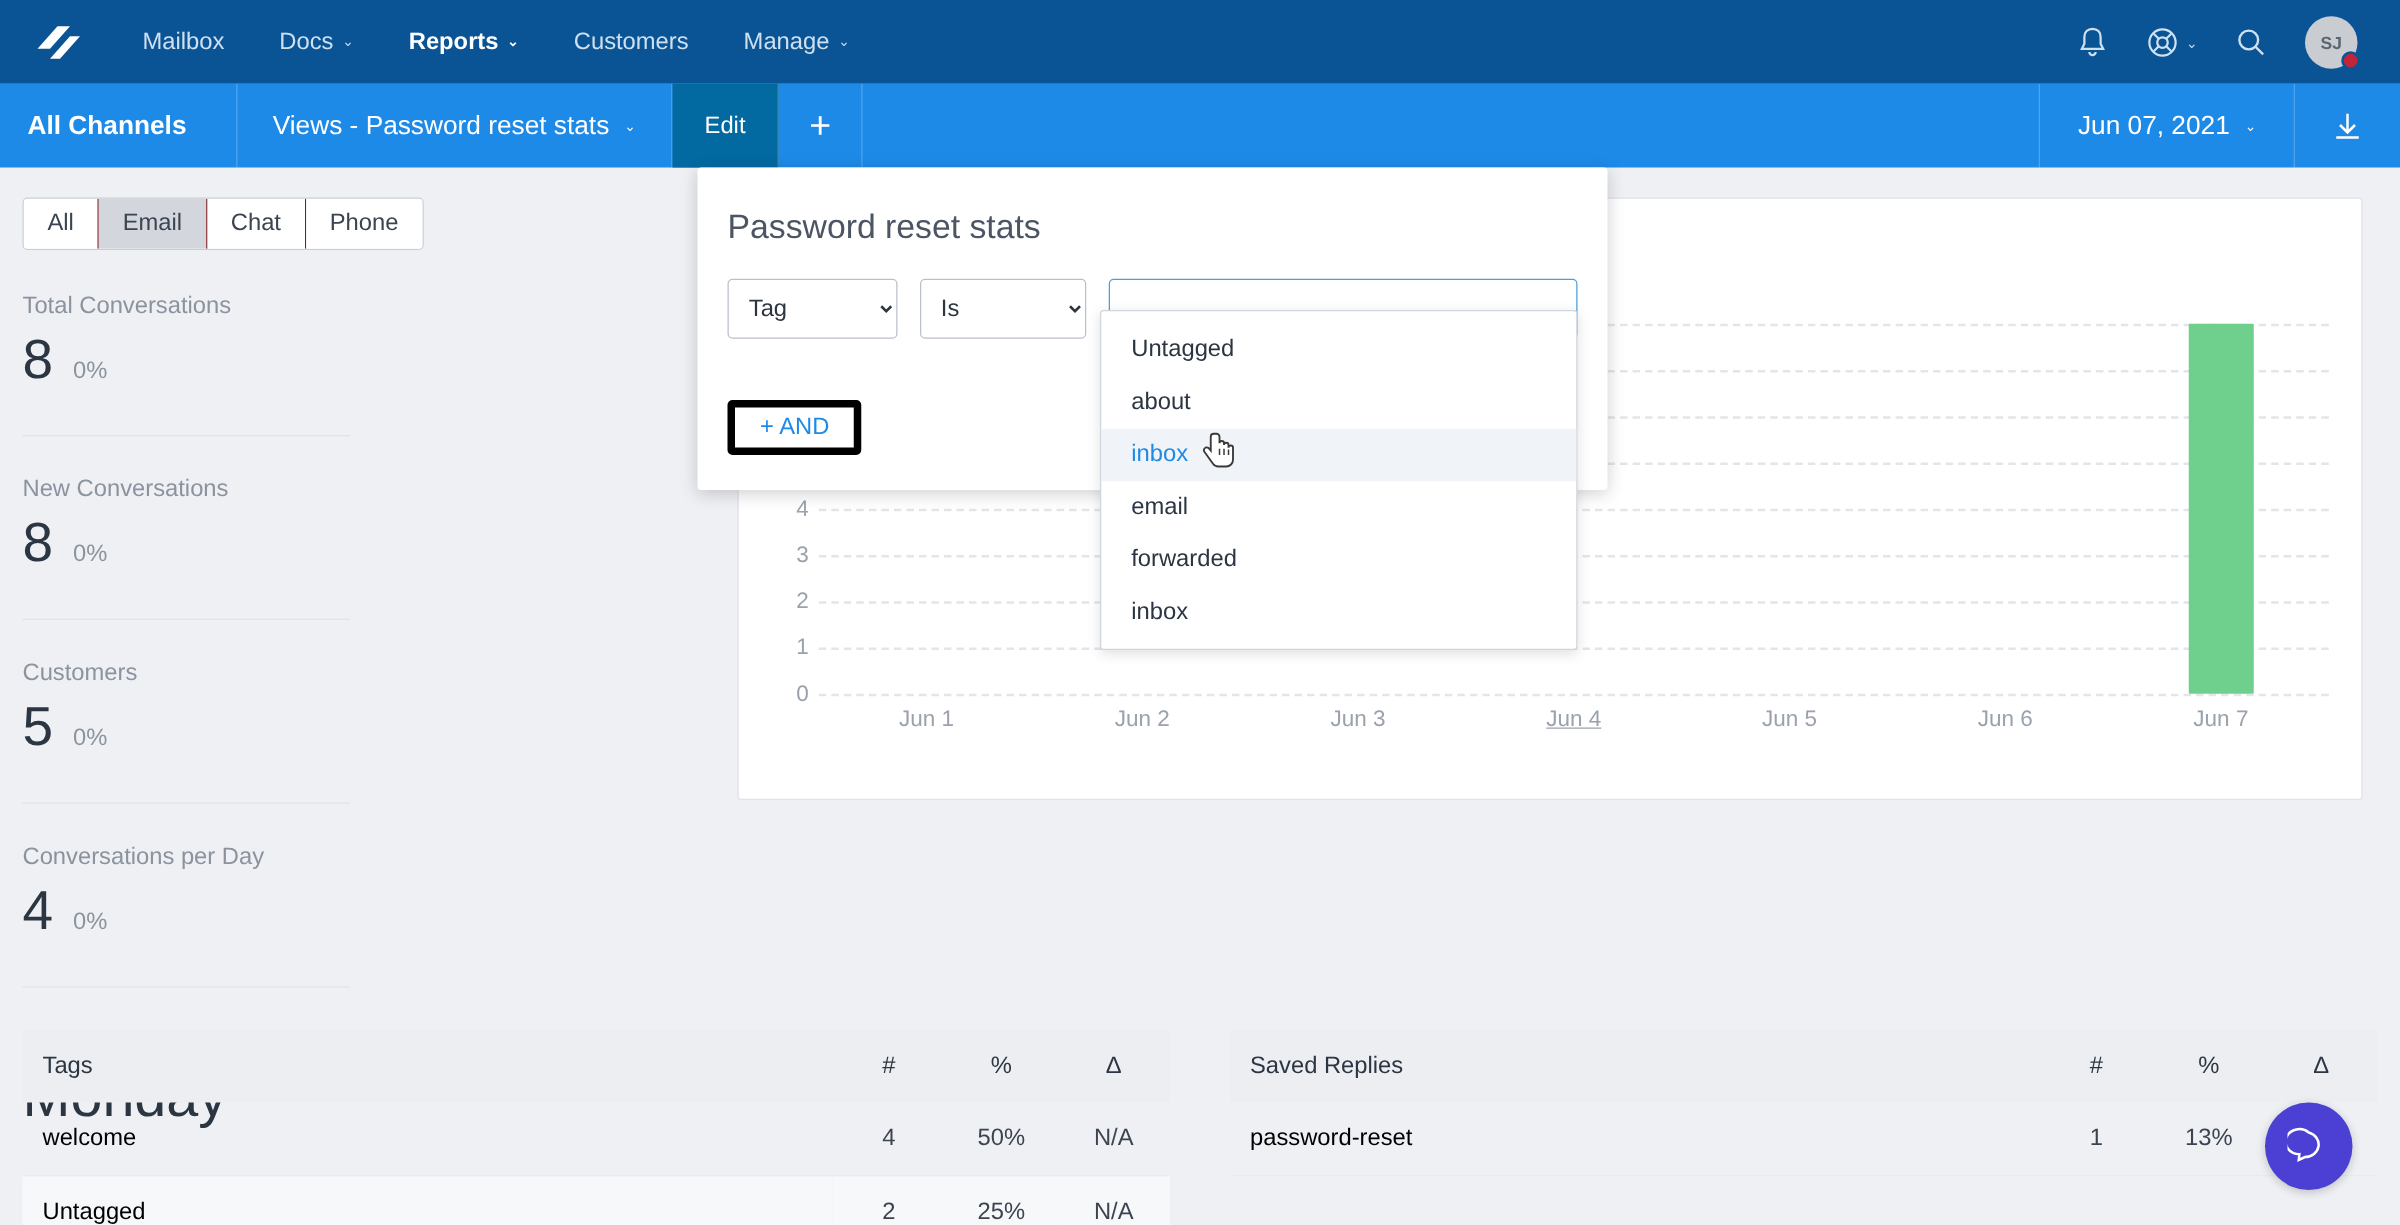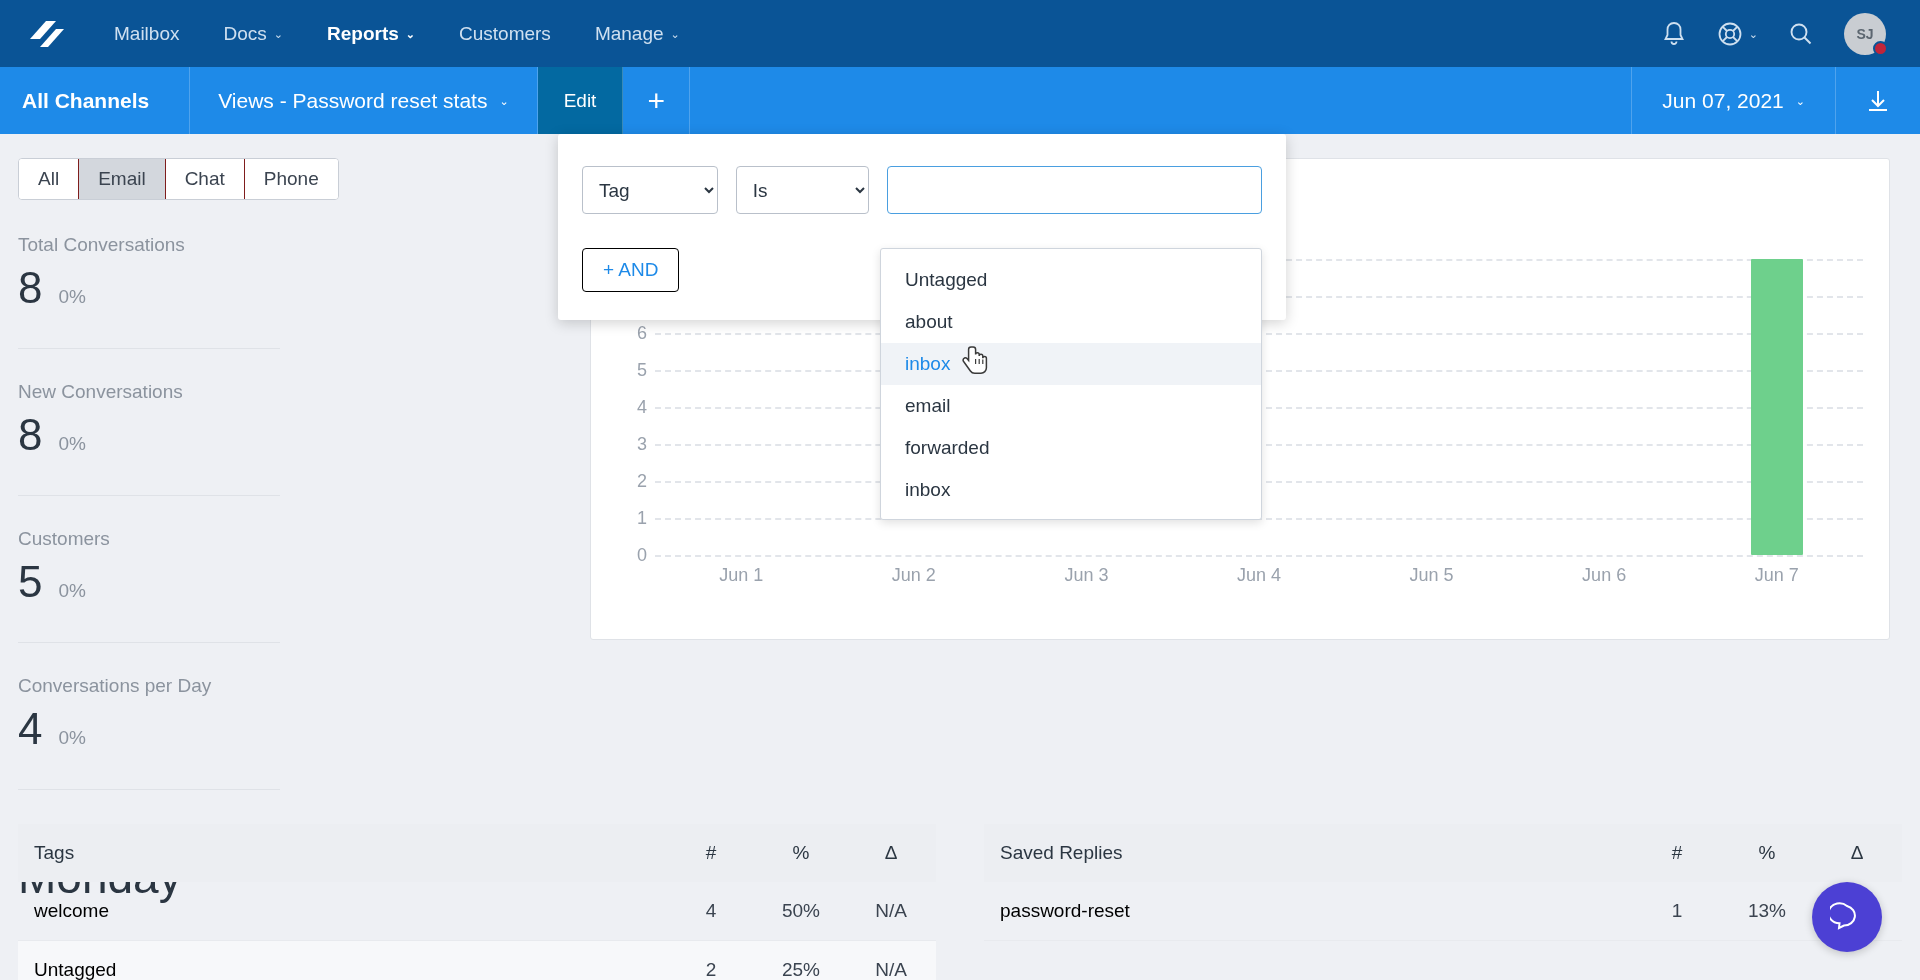--- a/index.html
+++ b/index.html
@@ -145,22 +145,22 @@
     font-family: "Liberation Sans", sans-serif; cursor: pointer;
   }
   .msel.tag { width: 138px; }
   .msel.is  { width: 136px; }
   .mtext {
     height: 48px; width: 382px; border: 1px solid #4a9fe0; border-radius: 4px;
     background: #fff; font-size: 19px; padding: 0 12px; outline: none;
     font-family: "Liberation Sans", sans-serif; color: #2b3642;
   }
   .and-btn {
-    margin-top: 34px; height: 44px; padding: 0 20px; background: #fff;
-    border: 1px solid #000000; border-radius: 4px; color: #1e8ae8;
+    margin-top: 49px; height: 44px; padding: 0 20px; background: #fff;
+    border: 6px solid #000000; border-radius: 4px; color: #1e8ae8;
     font-size: 19px; cursor: pointer; font-family: "Liberation Sans", sans-serif;
   }
 
   .dropdown {
     position: absolute; left: 880px; top: 248px; width: 382px;
     background: #fff; border: 1px solid #cfd5dd; border-radius: 3px;
     box-shadow: 0 3px 10px rgba(0,0,0,.12); padding: 10px 0 8px 0; z-index: 60;
   }
   .dd-item { font-size: 19px; color: #2b3642; padding: 10px 24px; cursor: pointer; }
   .dd-item.hover { background: #f0f3f7; color: #1e8ae8; }
@@ -332,21 +332,21 @@
         <div class="gridline" style="top: 207px;"></div>
         <div class="ytick" style="top: 244px;">2</div>
         <div class="gridline" style="top: 244px;"></div>
         <div class="ytick" style="top: 281px;">1</div>
         <div class="gridline" style="top: 281px;"></div>
         <div class="ytick" style="top: 318px;">0</div>
         <div class="gridline" style="top: 318px;"></div>
         <div class="xtick" style="left: calc(7.14286% + 57.5714px);">Jun 1</div>
         <div class="xtick" style="left: calc(21.4286% + 44.7143px);">Jun 2</div>
         <div class="xtick" style="left: calc(35.7143% + 31.8571px);">Jun 3</div>
-        <div class="xtick" style="left: calc(50% + 19px);">Jun 4</div>
+        <div class="xtick" style="left: calc(50% + 19px); text-decoration: underline;">Jun 4</div>
         <div class="xtick" style="left: calc(64.2857% + 6.14286px);">Jun 5</div>
         <div class="xtick" style="left: calc(78.5714% - 6.71429px);">Jun 6</div>
         <div class="xtick" style="left: calc(92.8571% - 19.5714px);">Jun 7</div>
         <div class="bar" style="background: rgb(110, 208, 140); width: 52px; height: 296px; top: 22px; left: calc(92.8571% - 45.5714px);"></div>
       </div>
   </div>
 
   <div class="tables">
     <div class="tbl">
       <table>
@@ -397,20 +397,21 @@
   </div>
 
   <div class="help-bubble">
     <svg width="34" height="34" viewBox="0 0 34 34" fill="none" stroke="#ffffff" stroke-width="2">
       <path d="M17 6 a11 10 0 1 0 -7.5 17.3 L9 28 L14 25.6 A11 10 0 0 0 17 6 Z"></path>
     </svg>
   </div>
 </div>
 
 <div class="modal">
+  <div class="modal-title">Password reset stats</div>
   <div class="modal-row">
     <select class="msel tag" id="sel-field"><option value="Tag">Tag</option><option value="Mailbox">Mailbox</option><option value="Customer">Customer</option><option value="Assignee">Assignee</option><option value="Status">Status</option><option value="Folder">Folder</option></select>
     <select class="msel is" id="sel-op"><option value="Is">Is</option><option value="Is not">Is not</option></select>
     <input class="mtext" type="text" id="val-input" placeholder="" style="">
   </div>
   <button class="and-btn">+ AND</button>
 </div>
 
 <div class="dropdown" id="dropdown">
     <div class="dd-item">Untagged</div>

